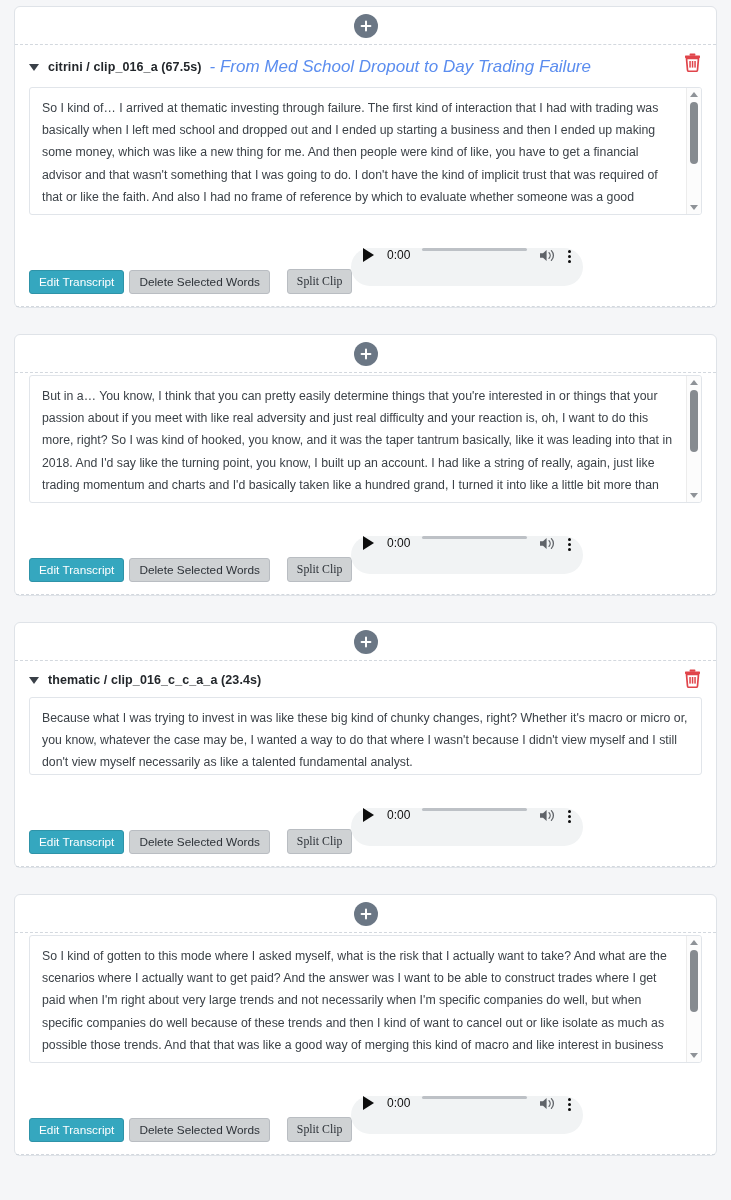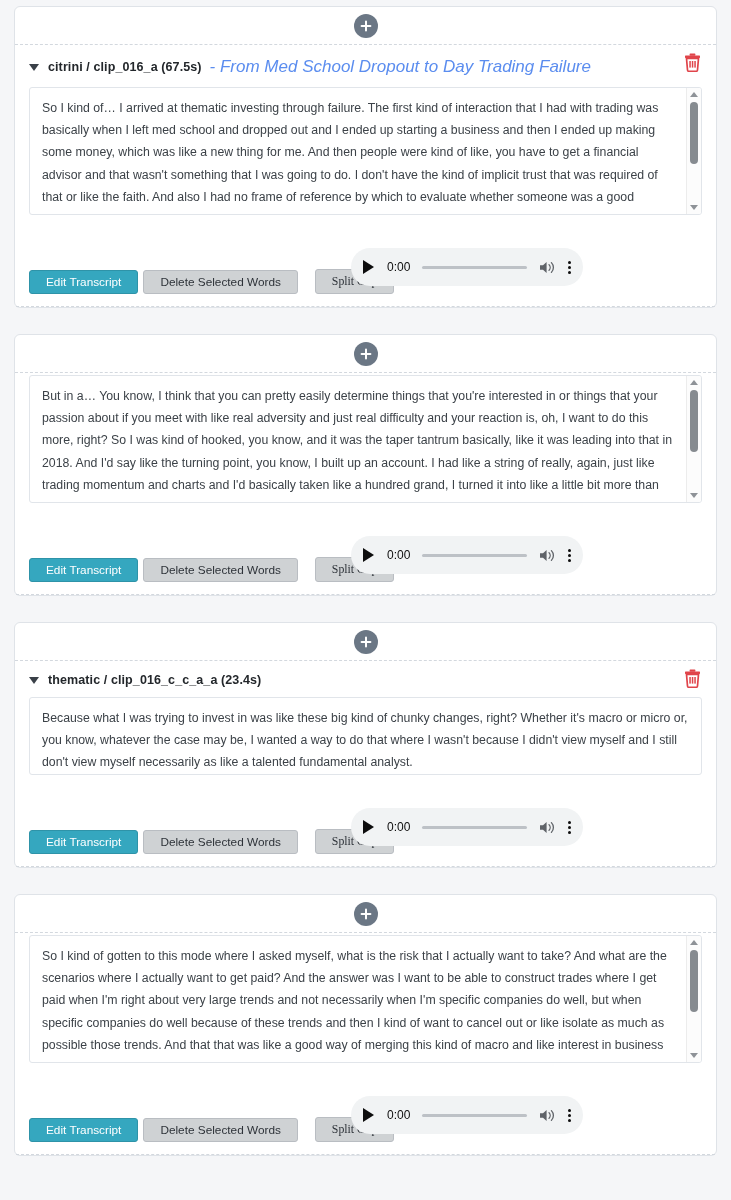--- a/index.html
+++ b/index.html
@@ -141,21 +141,21 @@
     align-items: flex-end;
     padding: 10px 14px 12px 14px;
     position: relative;
     min-height: 56px;
   }
   .btn {
     font-family: "Liberation Sans", sans-serif;
     font-size: 11.8px;
     border: 1px solid #b9bdc2;
     border-radius: 3px;
-    padding: 4px 16px;
+    padding: 4px 9px;
     background: #cfd2d4;
     color: #2d3238;
     cursor: pointer;
     white-space: nowrap;
     margin-top: 44px;
   }
   .btn.primary {
     background: #35a7bf;
     border-color: #2e93a8;
     color: #ffffff;
@@ -166,22 +166,22 @@
   
   .audio-player {
     position: absolute;
     left: 336px;
     bottom: 20px;
     width: 232px;
     height: 38px;
     background: #f1f3f4;
     border-radius: 19px;
     display: flex;
-    align-items: center;
-    padding: 15px 12px;
+    align-items: flex-start;
+    padding: 0 12px;
   }
   .ap-play {
     width: 0; height: 0;
     border-top: 7px solid transparent;
     border-bottom: 7px solid transparent;
     border-left: 11px solid #0d0d0d;
     cursor: pointer;
     flex: 0 0 auto;
   }
   .ap-time {

